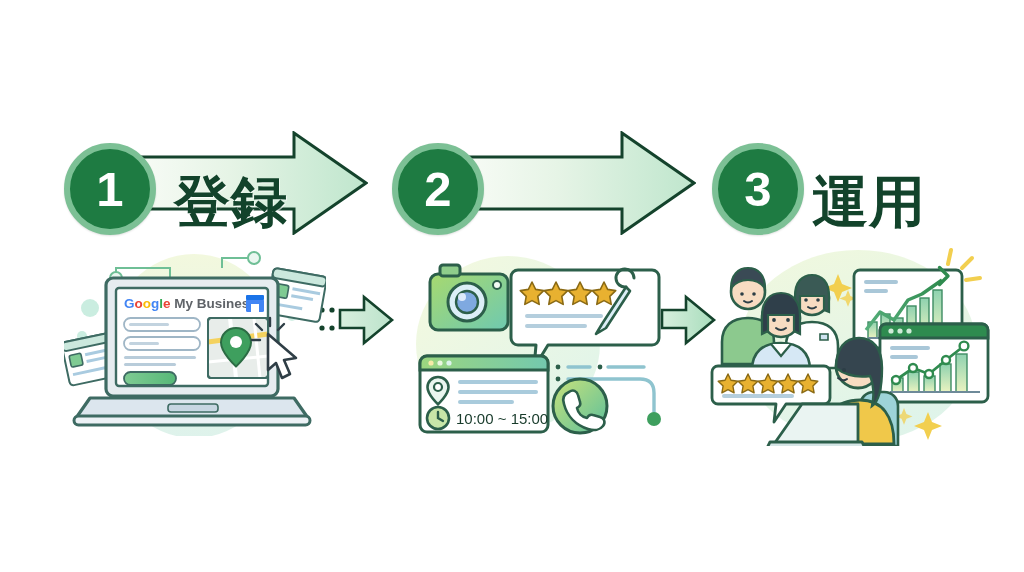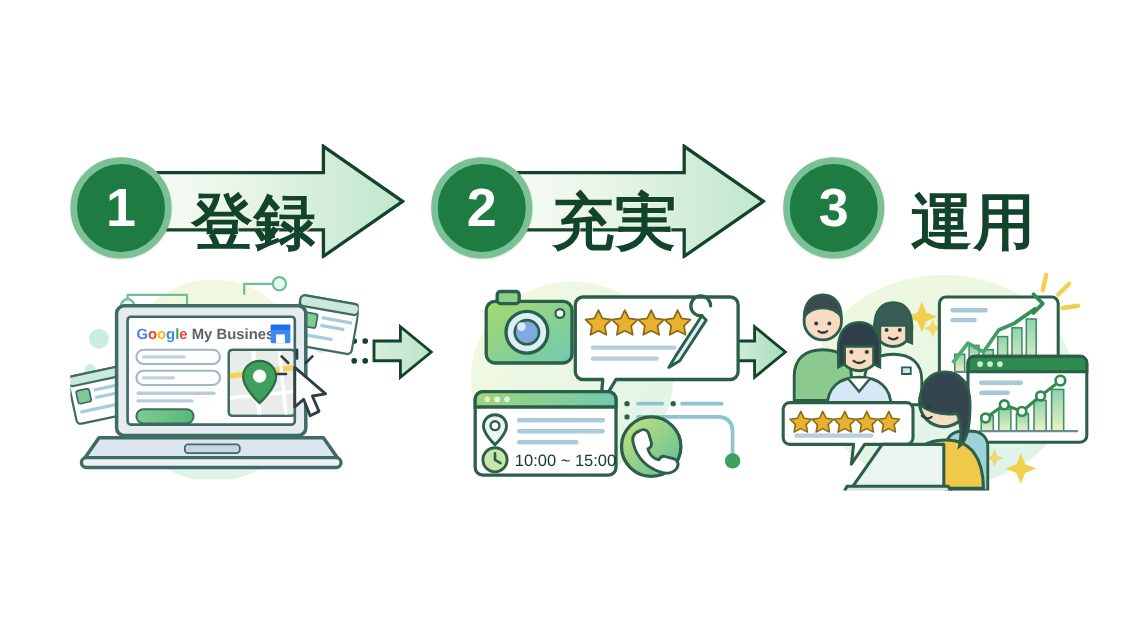--- a/index.html
+++ b/index.html
@@ -52,26 +52,26 @@
     font-size: 56px;
     font-weight: bold;
     color: #12432B;
     letter-spacing: 1px;
     line-height: 1;
     z-index: 4;
     text-shadow: 1px 1px 0 rgba(255,255,255,.65);
     white-space: nowrap;
     margin-top: 13px;
   }
-  .step-head.s3 .step-label { left: 116px; }
+  .step-head.s3 .step-label { left: 100px; }
 
   
   .panel { position: absolute; top: 246px; }
   .panel.p1 { left: 64px;  width: 262px; height: 190px; }
-  .panel.p2 { left: 424px; width: 250px; height: 190px; text-align: center; }
+  .panel.p2 { left: 412px; width: 250px; height: 190px; text-align: center; }
   .panel.p3 { left: 708px; width: 290px; height: 200px; }
 
   .connector { position: absolute; top: 292px; }
   .connector.c1 { left: 316px; }
   .connector.c2 { left: 638px; }
 </style>
 </head>
 <body>
 
 <div id="stage">
@@ -100,21 +100,20 @@
           <stop offset="0%" stop-color="#FBFDF9"></stop>
           <stop offset="45%" stop-color="#E6F4E6"></stop>
           <stop offset="100%" stop-color="#BFE6CD"></stop>
         </linearGradient>
       </defs>
       <path d="M2,26 L178,26 L178,2 L250,52 L178,102 L178,78 L2,78 Z" fill="url(#ag2)" stroke="#14432C" stroke-width="3" stroke-linejoin="miter"></path>
     </svg>
     <div class="num-circle">
       <span>2</span>
     </div>
-    <div class="step-label">充実</div>
   </div>
 
   <div class="step-head s3">
     <div class="num-circle">
       <span>3</span>
     </div>
     <div class="step-label">運用</div>
   </div>
 
   <svg class="connector c1" width="80" height="56" viewBox="0 0 80 56">

